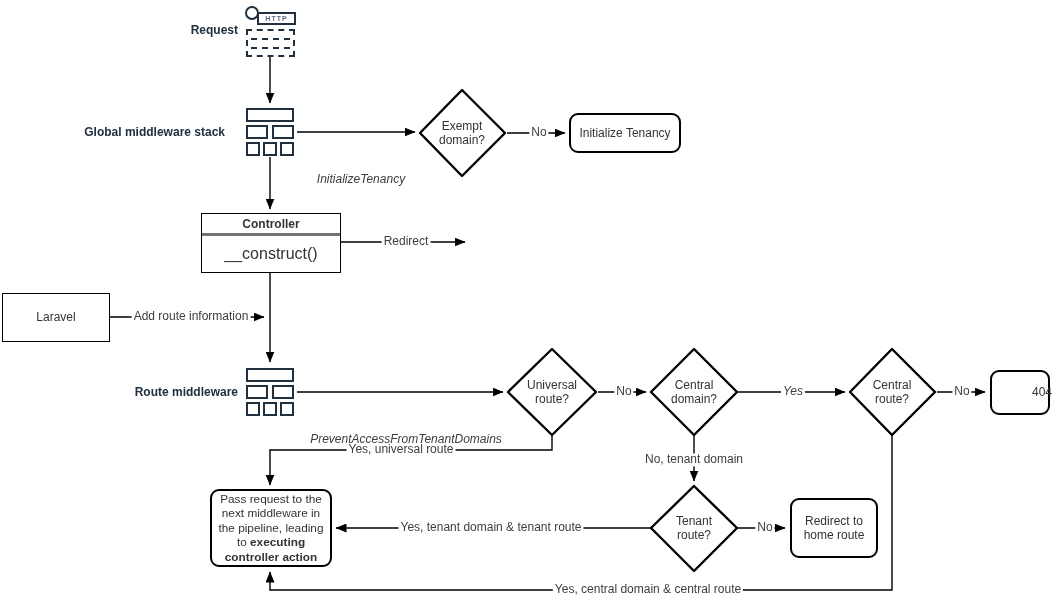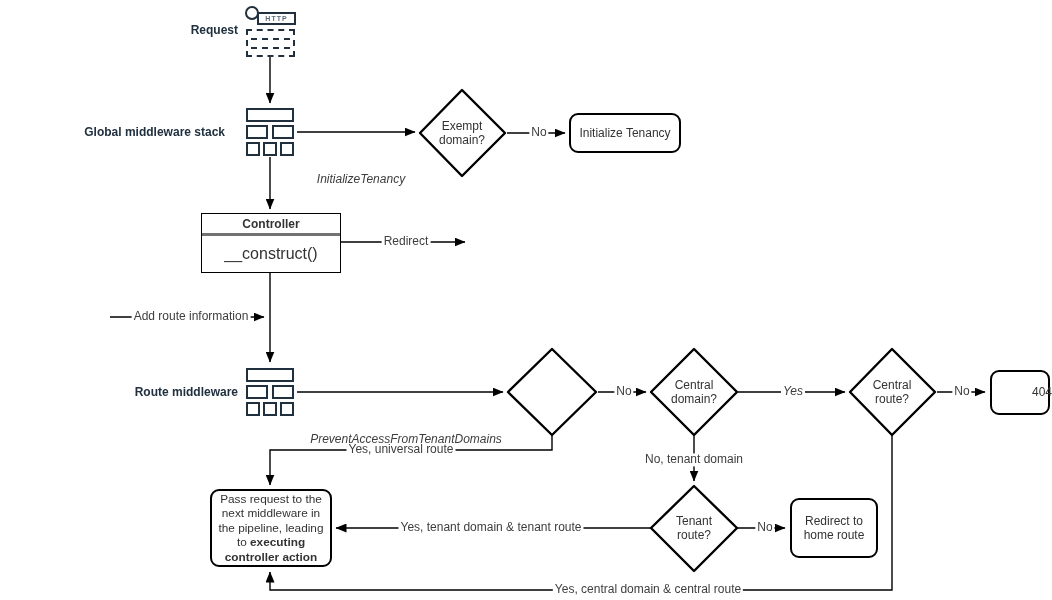--- a/index.html
+++ b/index.html
@@ -126,34 +126,38 @@
   <div class="node rounded" style="left:569px;top:113px;width:112px;height:40px;">
     <span>Initialize Tenancy</span>
   </div>
 
   <div class="uml" style="left:201px;top:213px;width:140px;height:60px;">
     <div class="uml-head">Controller</div>
     <div class="uml-body">__construct()</div>
   </div>
 
 
+  <div class="node plain" style="left:2px;top:293px;width:108px;height:49px;">
+    <span>Laravel</span>
+  </div>
 
   <div class="node rounded" style="left:990px;top:370px;width:60px;height:45px;padding-left:44px;">
     <span>404</span>
   </div>
 
   <div class="node rounded" style="left:790px;top:498px;width:88px;height:60px;padding:4px 8px;">
     <span>Redirect to home route</span>
   </div>
 
   <div class="node rounded pass-box" style="left:210px;top:489px;width:122px;height:78px;">
     <span class="pass-inner"><span>Pass request to the next middleware in the pipeline, leading to </span><b>executing controller action</b></span>
   </div>
 
   <div class="diamond-label" style="left:422px;top:113px;width:80px;height:40px;">Exempt domain?</div>
+  <div class="diamond-label" style="left:517px;top:372px;width:70px;height:40px;">Universal route?</div>
   <div class="diamond-label" style="left:664px;top:372px;width:60px;height:40px;">Central domain?</div>
   <div class="diamond-label" style="left:862px;top:372px;width:60px;height:40px;">Central route?</div>
   <div class="diamond-label" style="left:664px;top:508px;width:60px;height:40px;">Tenant route?</div>
 
   <div class="elabel italic" style="left:361px;top:132px;">InitializeTenancy</div>
   <div class="elabel" style="left:539px;top:133px;">No</div>
   <div class="elabel" style="left:406px;top:242px;">Redirect</div>
   <div class="elabel" style="left:191px;top:317px;">Add route information</div>
   <div class="elabel italic" style="left:406px;top:392px;">PreventAccessFromTenantDomains</div>
   <div class="elabel" style="left:624px;top:392px;">No</div>

